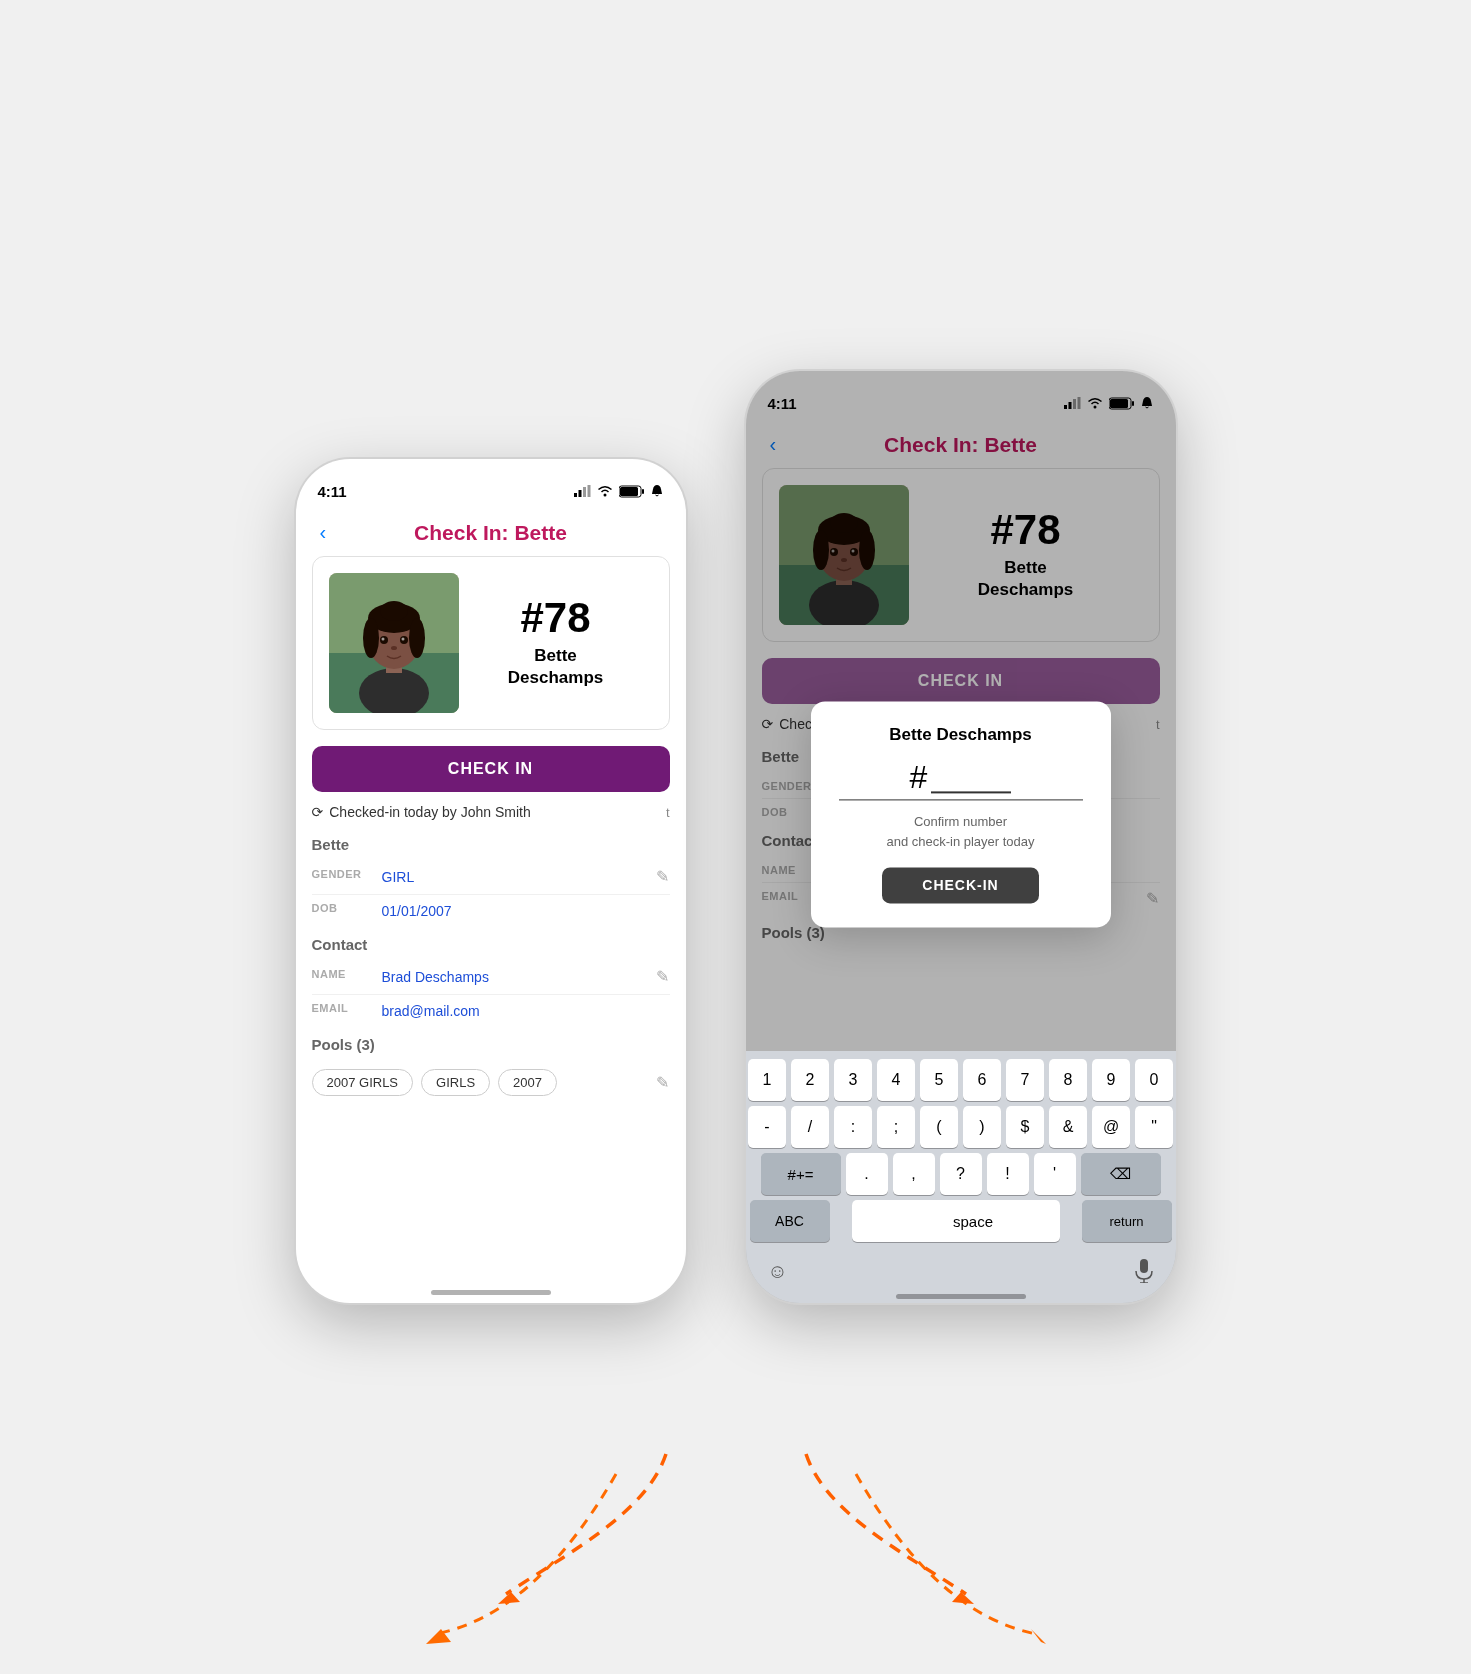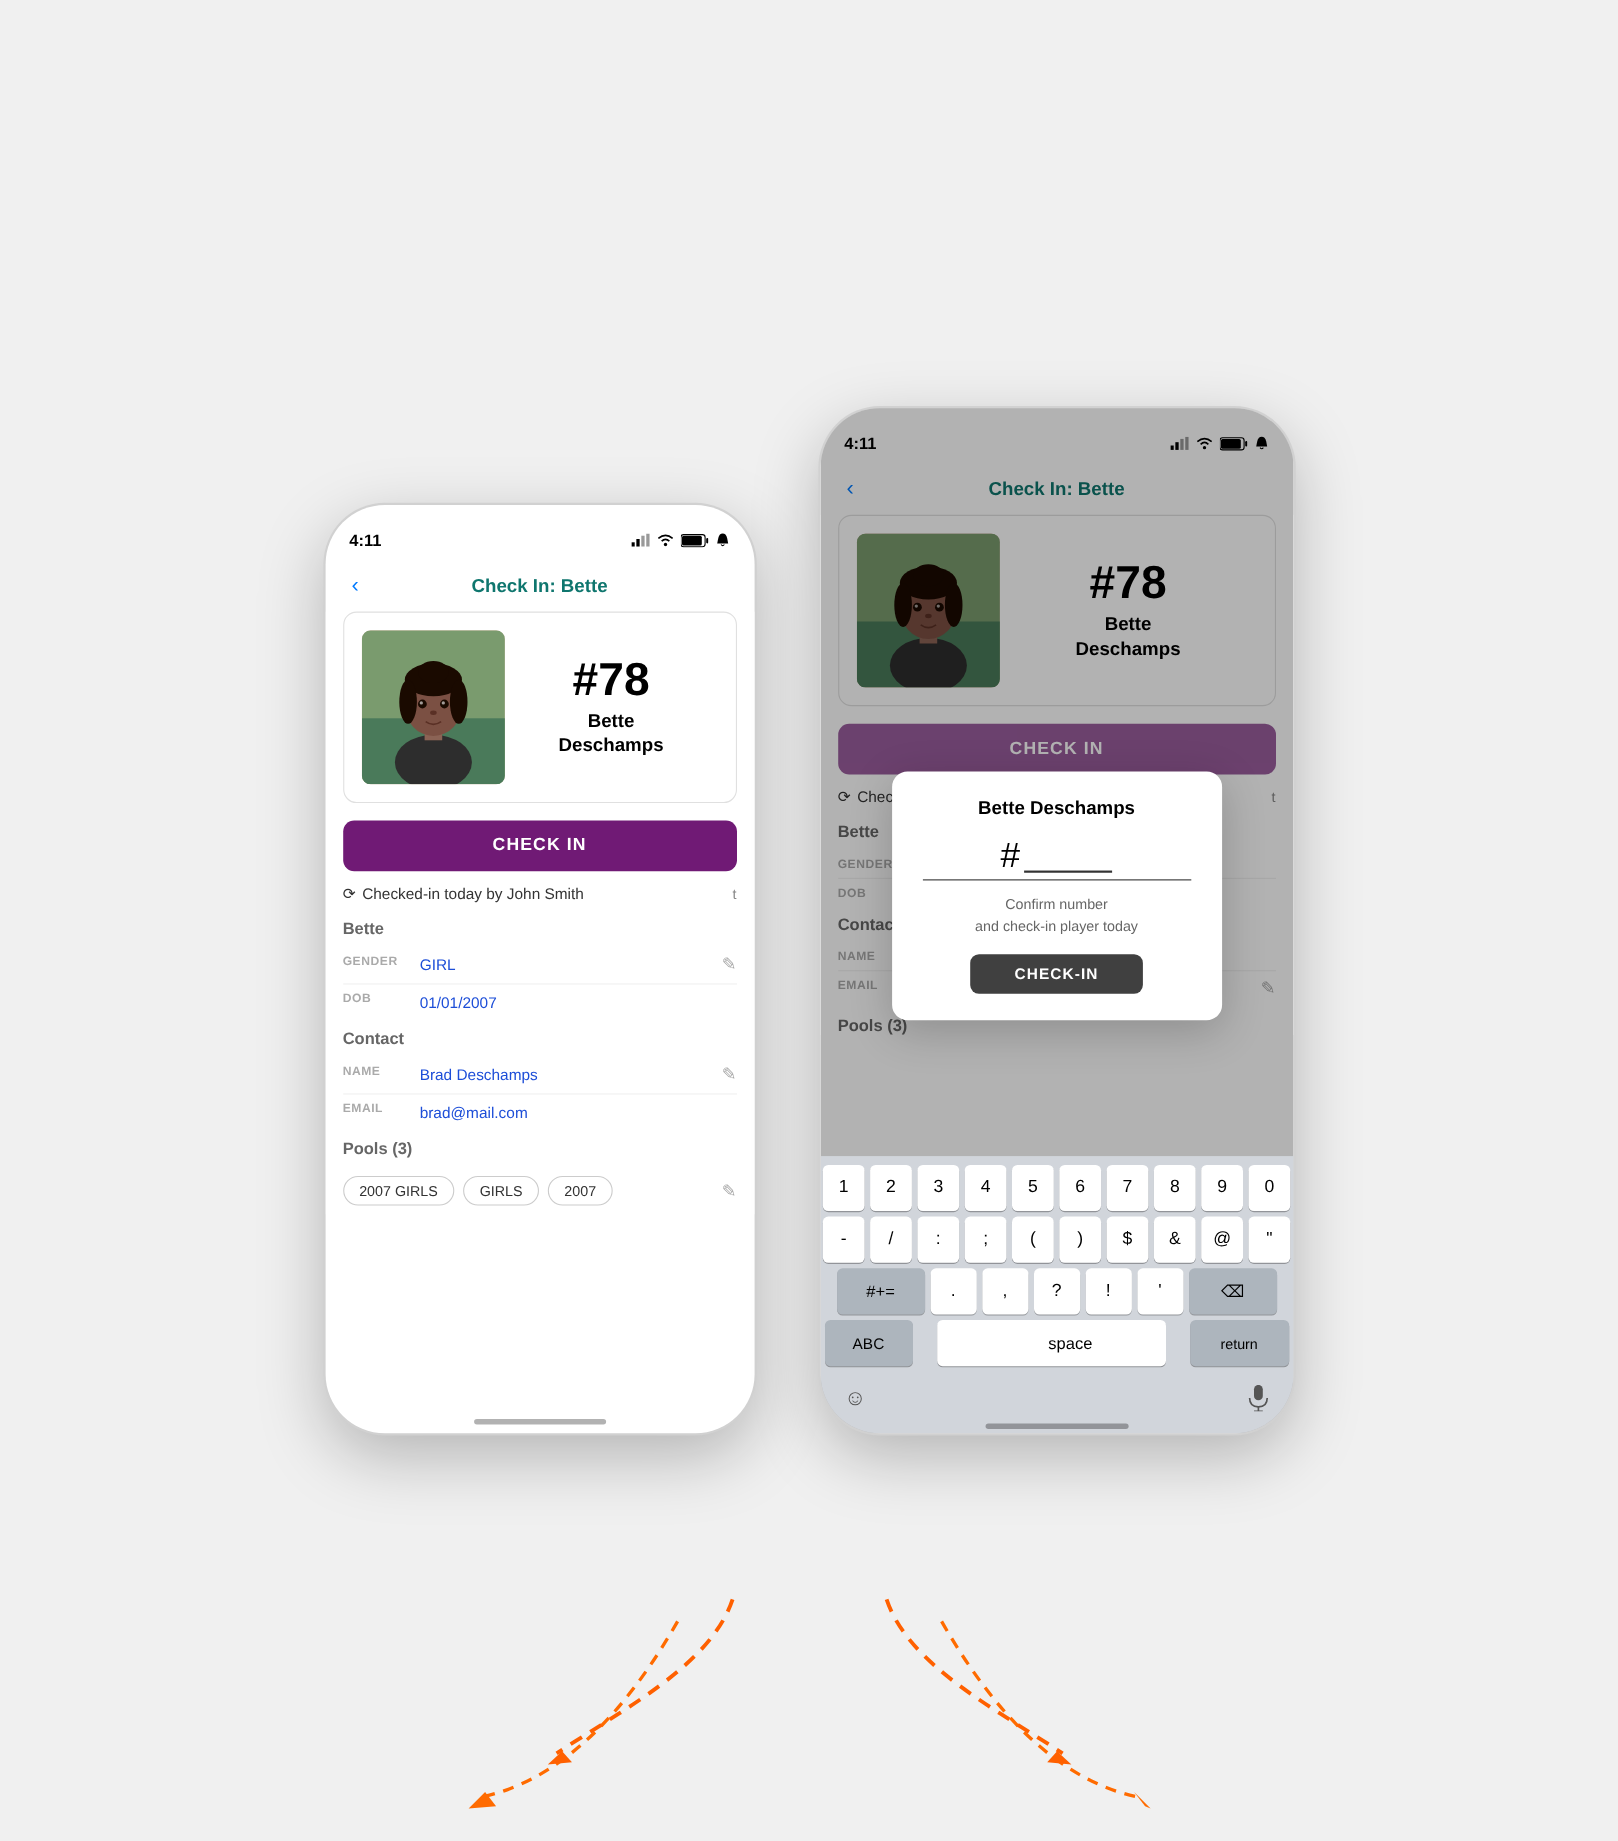--- a/index.html
+++ b/index.html
@@ -68,23 +68,23 @@
     .nav-back {
       color: #007AFF;
       font-size: 20px;
       cursor: pointer;
       padding: 4px 8px;
     }
     .nav-title {
       position: absolute;
       left: 50%;
       transform: translateX(-50%);
-      font-size: 17px;
+      font-size: 21px;
       font-weight: 600;
-      color: #0f766e;
+      color: #be185d;
     }
 
     
     .content {
       padding: 0 16px;
       background: #fff;
     }
 
     
     .player-card {

